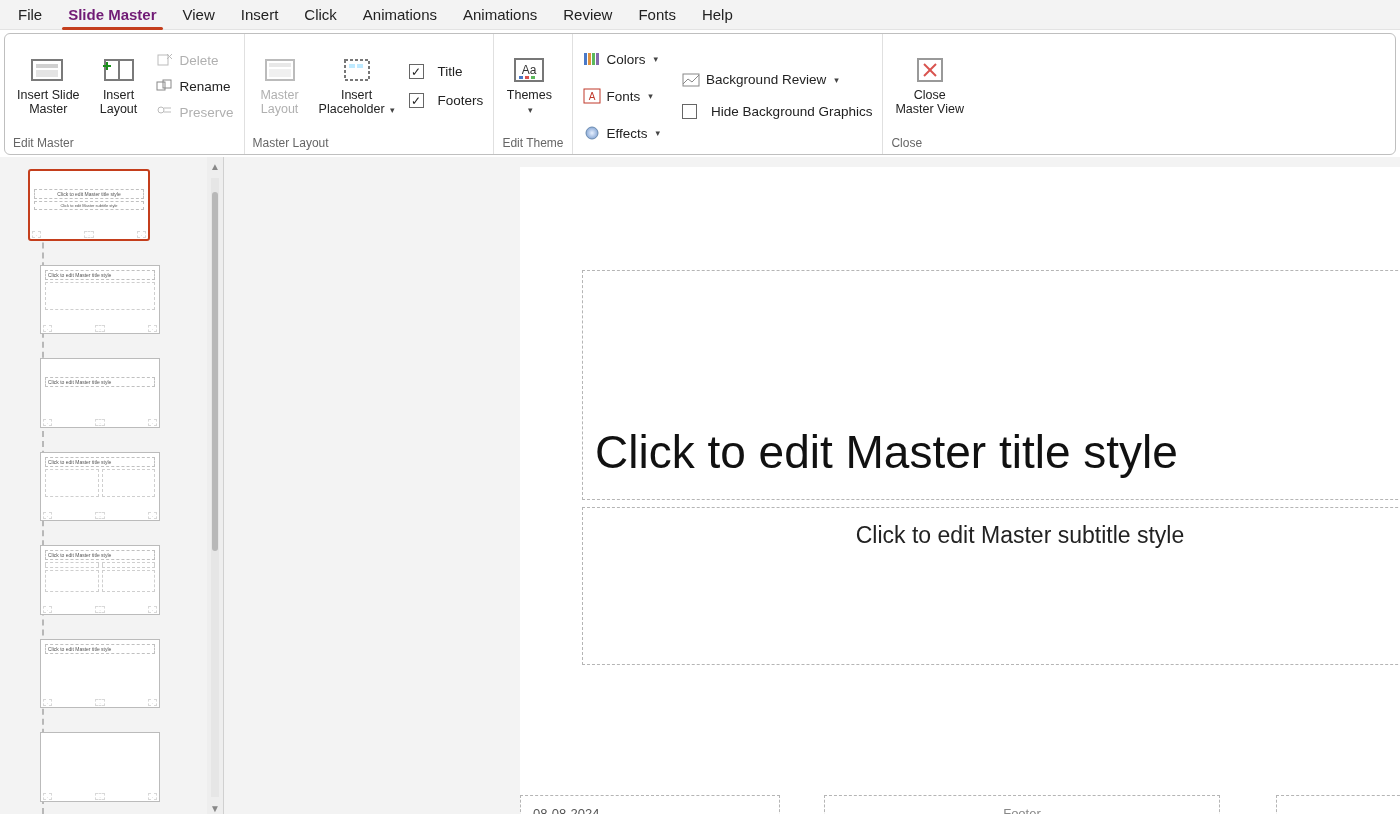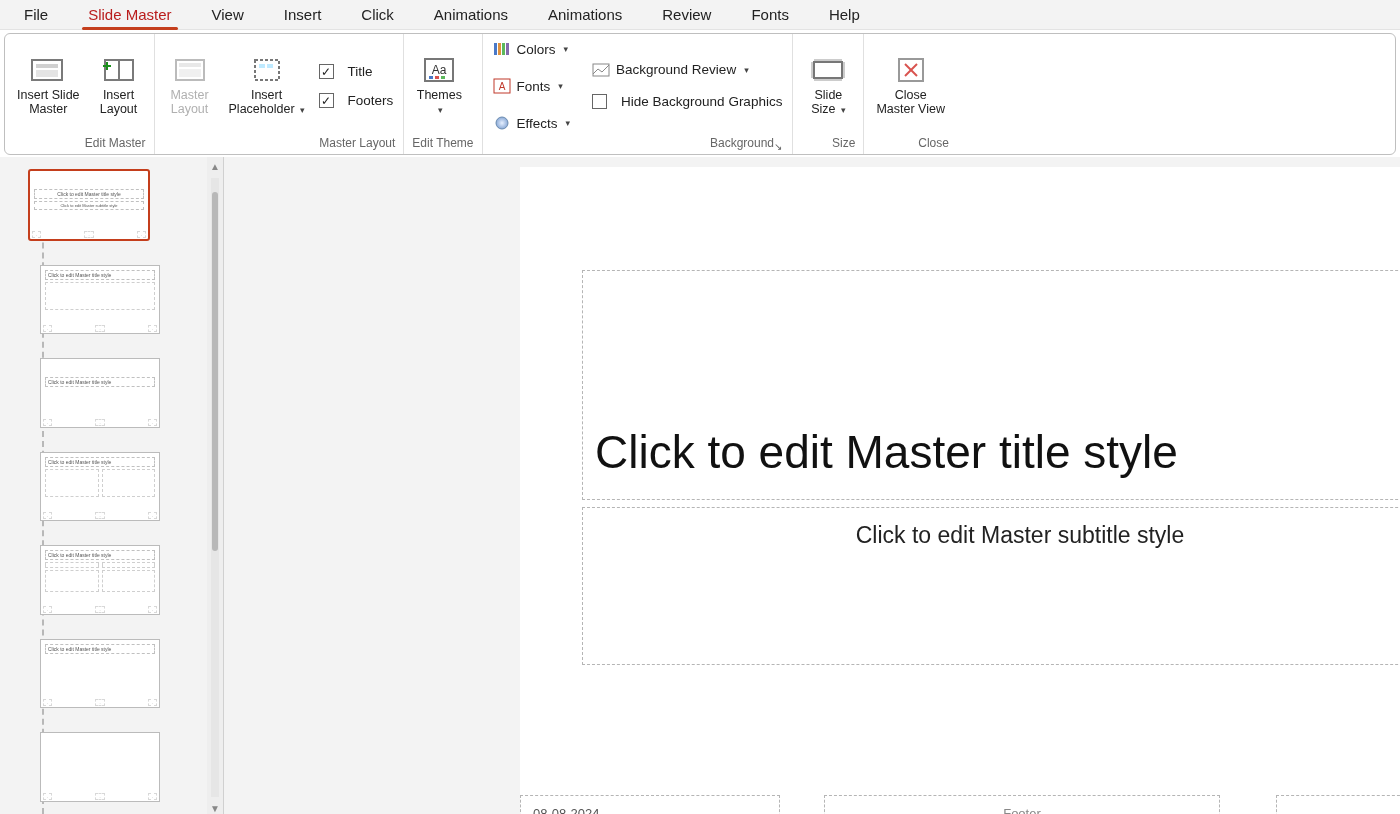--- a/index.html
+++ b/index.html
@@ -1,28 +1,28 @@
 <!DOCTYPE html>
 <html><head>
 <meta charset="utf-8">
 <style>
   * { box-sizing: border-box; margin: 0; padding: 0; }
   body { font-family: "Segoe UI", Arial, sans-serif; font-size: 13px; background: #fff; width: 1400px; height: 814px; overflow: hidden; color: #222; }
   .app { display: flex; flex-direction: column; width: 100%; height: 100%; }
   
-  .menubar { display: flex; align-items: center; height: 30px; padding: 0 12px; gap: 16px; background: #f3f3f3; border-bottom: 1px solid #e3e3e3; }
+  .menubar { display: flex; align-items: center; height: 30px; padding: 0 6px; gap: 2px; background: #f3f3f3; border-bottom: 1px solid #e3e3e3; }
   .menubar .tab { padding: 4px 12px; font-size: 15px; cursor: pointer; color: #222; }
-  .menubar .tab.active { font-weight: 400; color: #b91c1c; position: relative; }
+  .menubar .tab.active { font-weight: 700; color: #701a75; position: relative; }
   .menubar .tab.active::after { content: ""; position: absolute; left: 6px; right: 6px; bottom: -3px; height: 3px; background: #c43e1c; border-radius: 2px; }
   
   .ribbon { display: flex; height: 122px; border: 1px solid #bfbfbf; border-radius: 6px; margin: 3px 4px 0 4px; background: #fff; }
   .group { display: flex; flex-direction: column; border-right: 1px solid #e0e0e0; padding: 4px 8px 0 8px; }
   .group:last-child { border-right: none; }
   .group-body { flex: 1; display: flex; align-items: center; gap: 8px; }
-  .group-label { font-size: 12px; color: #666; text-align: right; padding: 2px 0 4px 0; }
+  .group-label { font-size: 12px; color: #666; text-align: left; padding: 2px 0 4px 0; }
   .vbtn { display: flex; flex-direction: column; align-items: center; justify-content: flex-start; gap: 4px; padding: 4px 4px; min-width: 54px; cursor: pointer; }
   .vbtn .lbl { font-size: 12.5px; text-align: center; line-height: 1.15; }
   .vbtn.disabled { color: #b0b0b0; cursor: default; }
   .hbtns { display: flex; flex-direction: column; gap: 6px; }
   .hbtn { display: flex; align-items: center; gap: 6px; font-size: 13.5px; cursor: pointer; padding: 2px 2px; }
   .hbtn.disabled { color: #b0b0b0; cursor: default; }
   .checkrow { display: flex; align-items: flex-end; gap: 14px; font-size: 13.5px; padding: 4px 2px; }
   .cb { width: 15px; height: 15px; border: 1px solid #666; display: inline-flex; align-items: center; justify-content: center; font-size: 12px; line-height: 1; }
   .cb.checked::before { content: "✓"; color: #222; }
   .dd { font-size: 9px; color: #444; margin-left: 2px; }
@@ -88,20 +88,44 @@
           <span class="lbl">Insert Slide<br>Master</span>
         </div>
         <div class="vbtn">
           <svg class="ico-big" viewBox="0 0 36 28">
               <rect x="4" y="4" width="28" height="20" fill="none" stroke="#7a7a7a" stroke-width="2"></rect>
               <line x1="18" y1="4" x2="18" y2="24" stroke="#7a7a7a" stroke-width="2"></line>
               <path d="M2 10 L10 10 M6 6 L6 14" stroke="#1a8f1a" stroke-width="2"></path>
             </svg>
           <span class="lbl">Insert<br>Layout</span>
         </div>
+        <div class="hbtns">
+          <div class="hbtn disabled">
+            <svg class="ico-sm" viewBox="0 0 18 16">
+                <rect x="2" y="3" width="10" height="10" fill="none" stroke="#bbb"></rect>
+                <line x1="11" y1="2" x2="16" y2="7" stroke="#bbb"></line>
+                <line x1="16" y1="2" x2="11" y2="7" stroke="#bbb"></line>
+              </svg>
+            <span>Delete</span>
+          </div>
+          <div class="hbtn">
+            <svg class="ico-sm" viewBox="0 0 18 16">
+                <rect x="1" y="4" width="8" height="8" fill="none" stroke="#888"></rect>
+                <rect x="7" y="2" width="8" height="8" fill="none" stroke="#888"></rect>
+              </svg>
+            <span>Rename</span>
+          </div>
+          <div class="hbtn disabled">
+            <svg class="ico-sm" viewBox="0 0 18 16">
+                <circle cx="5" cy="6" r="3" fill="none" stroke="#bbb"></circle>
+                <path d="M8 4 L15 4 M8 8 L15 8" stroke="#bbb"></path>
+              </svg>
+            <span>Preserve</span>
+          </div>
+        </div>
       </div>
       <div class="group-label">Edit Master</div>
     </div>
 
     <div class="group">
       <div class="group-body">
         <div class="vbtn disabled">
           <svg class="ico-big" viewBox="0 0 36 28">
               <rect x="4" y="4" width="28" height="20" fill="none" stroke="#bbb" stroke-width="2"></rect>
               <rect x="7" y="7" width="22" height="4" fill="#e8e8e8"></rect>
@@ -190,39 +214,22 @@
               </svg>
             <span>Background Review</span>
               <span class="dd">▾</span>
           </div>
           <div class="checkrow">
             <span class="cb"></span>
             <span>Hide Background Graphics</span>
           </div>
         </div>
       </div>
-      <div style="display:flex; align-items:center;">
-        <div class="group-label" style="flex:1">Background</div>
-        <span class="launcher">↘</span>
-      </div>
-    </div>
-
-    <div class="group">
-      <div class="group-body">
-        <div class="vbtn">
-          <svg class="ico-big" viewBox="0 0 36 28">
-              <rect x="4" y="6" width="28" height="16" fill="none" stroke="#777" stroke-width="2"></rect>
-              <path d="M4 4 L32 4 M4 24 L32 24" stroke="#999"></path>
-              <path d="M2 6 L2 22 M34 6 L34 22" stroke="#999"></path>
-            </svg>
-          <span class="lbl"><span>Slide<br>Size</span> <span class="dd">▾</span></span>
-        </div>
-      </div>
-      <div class="group-label">Size</div>
-    </div>
+    </div>
+
 
     <div class="group">
       <div class="group-body">
         <div class="vbtn">
           <svg class="ico-big" viewBox="0 0 36 28">
               <rect x="6" y="3" width="24" height="22" fill="none" stroke="#999" stroke-width="2"></rect>
               <line x1="12" y1="8" x2="24" y2="20" stroke="#d9534f" stroke-width="2"></line>
               <line x1="24" y1="8" x2="12" y2="20" stroke="#d9534f" stroke-width="2"></line>
             </svg>
           <span class="lbl">Close<br>Master View</span>

